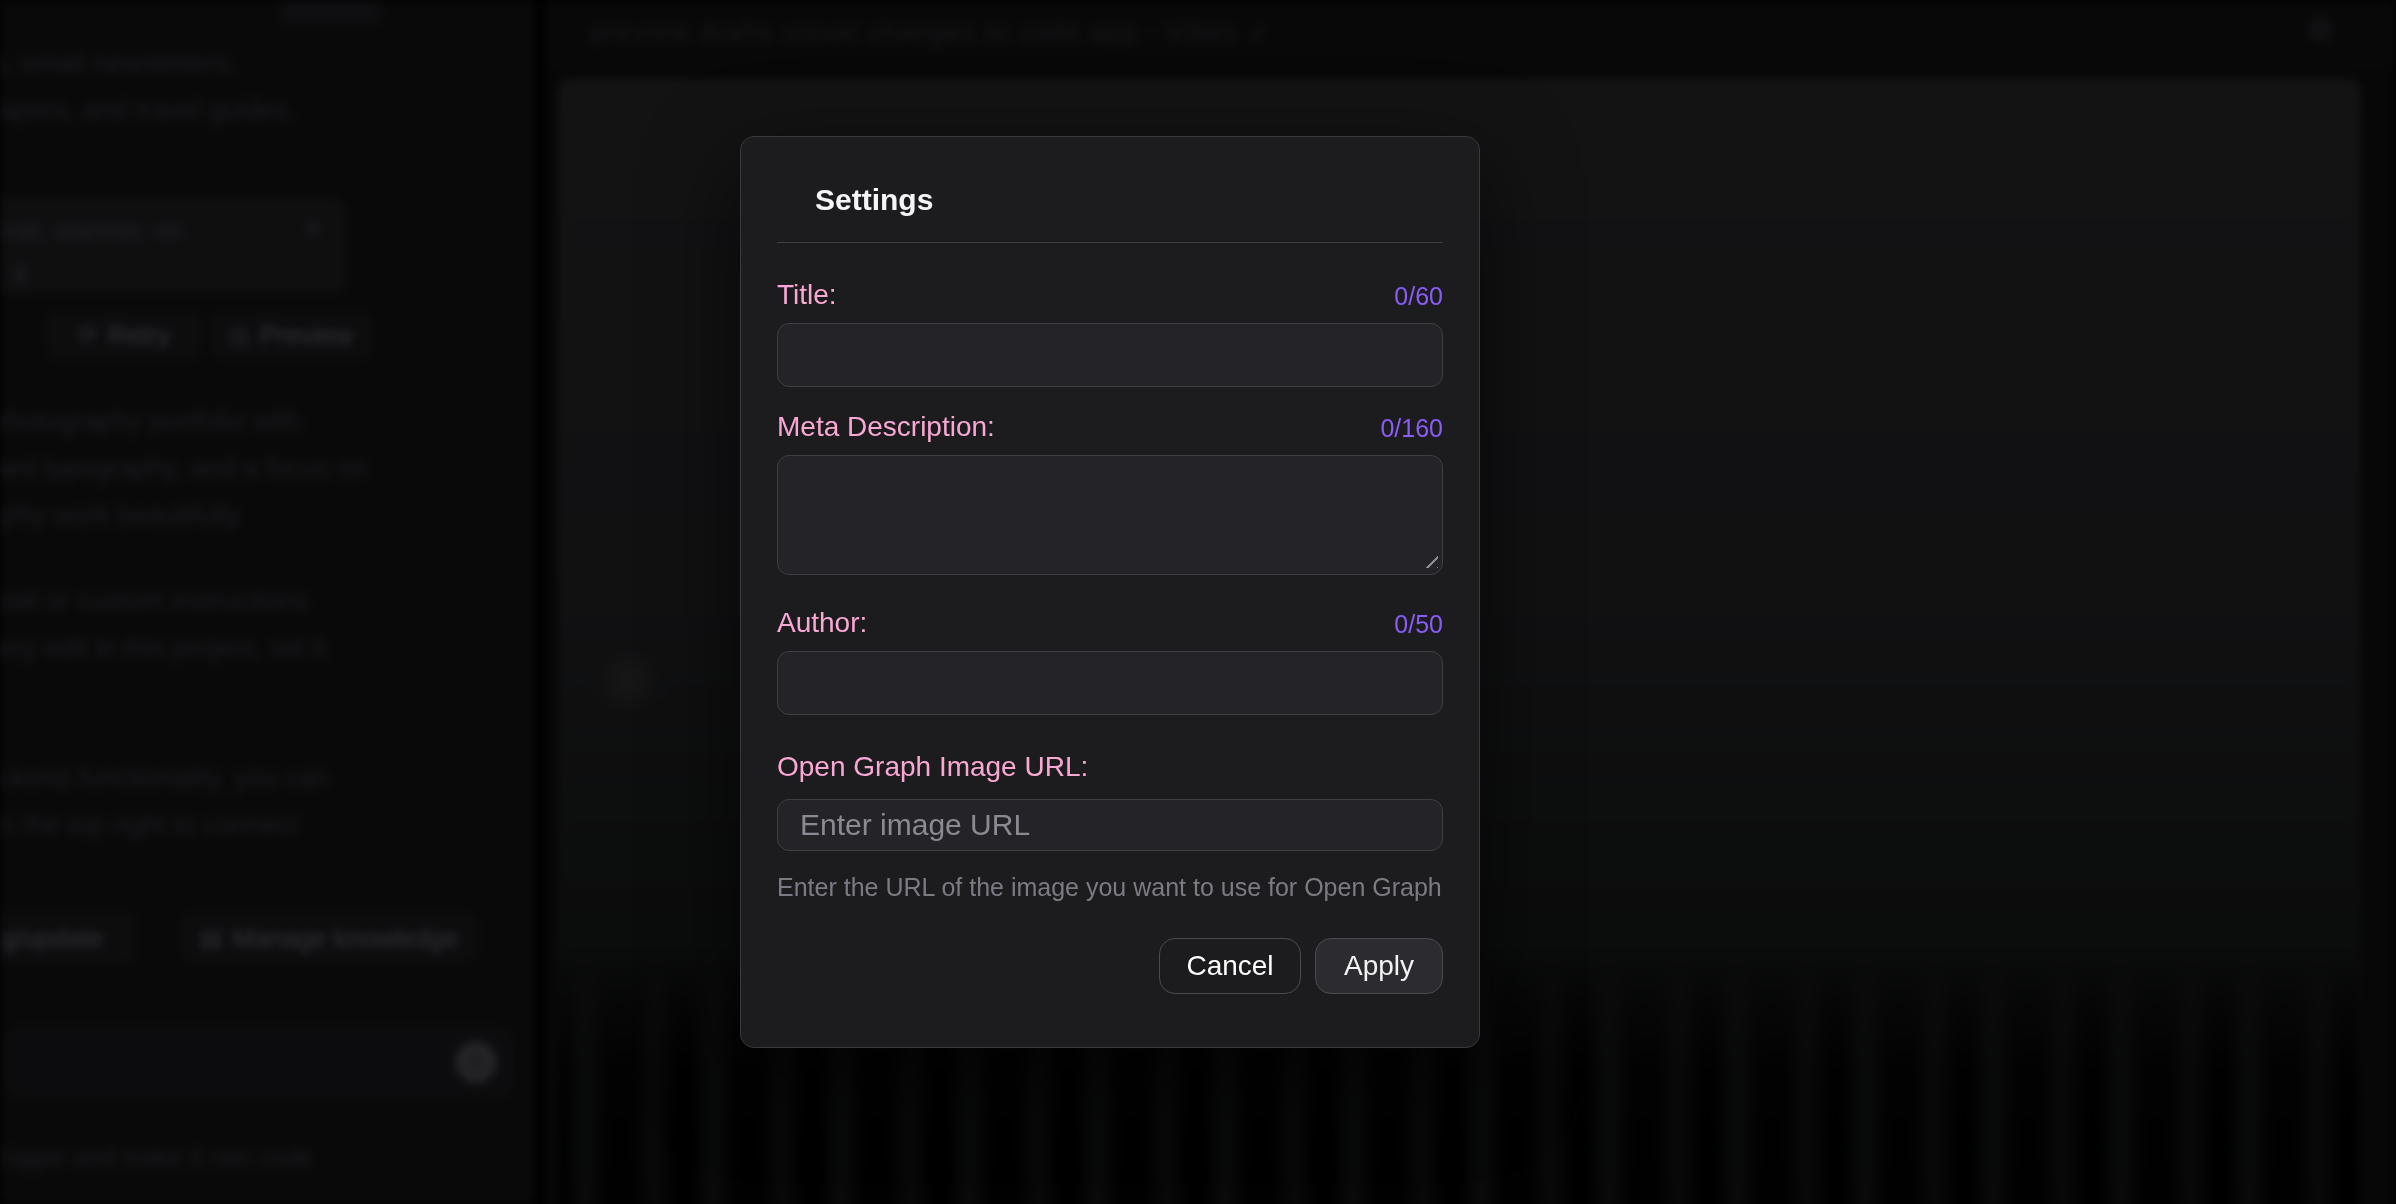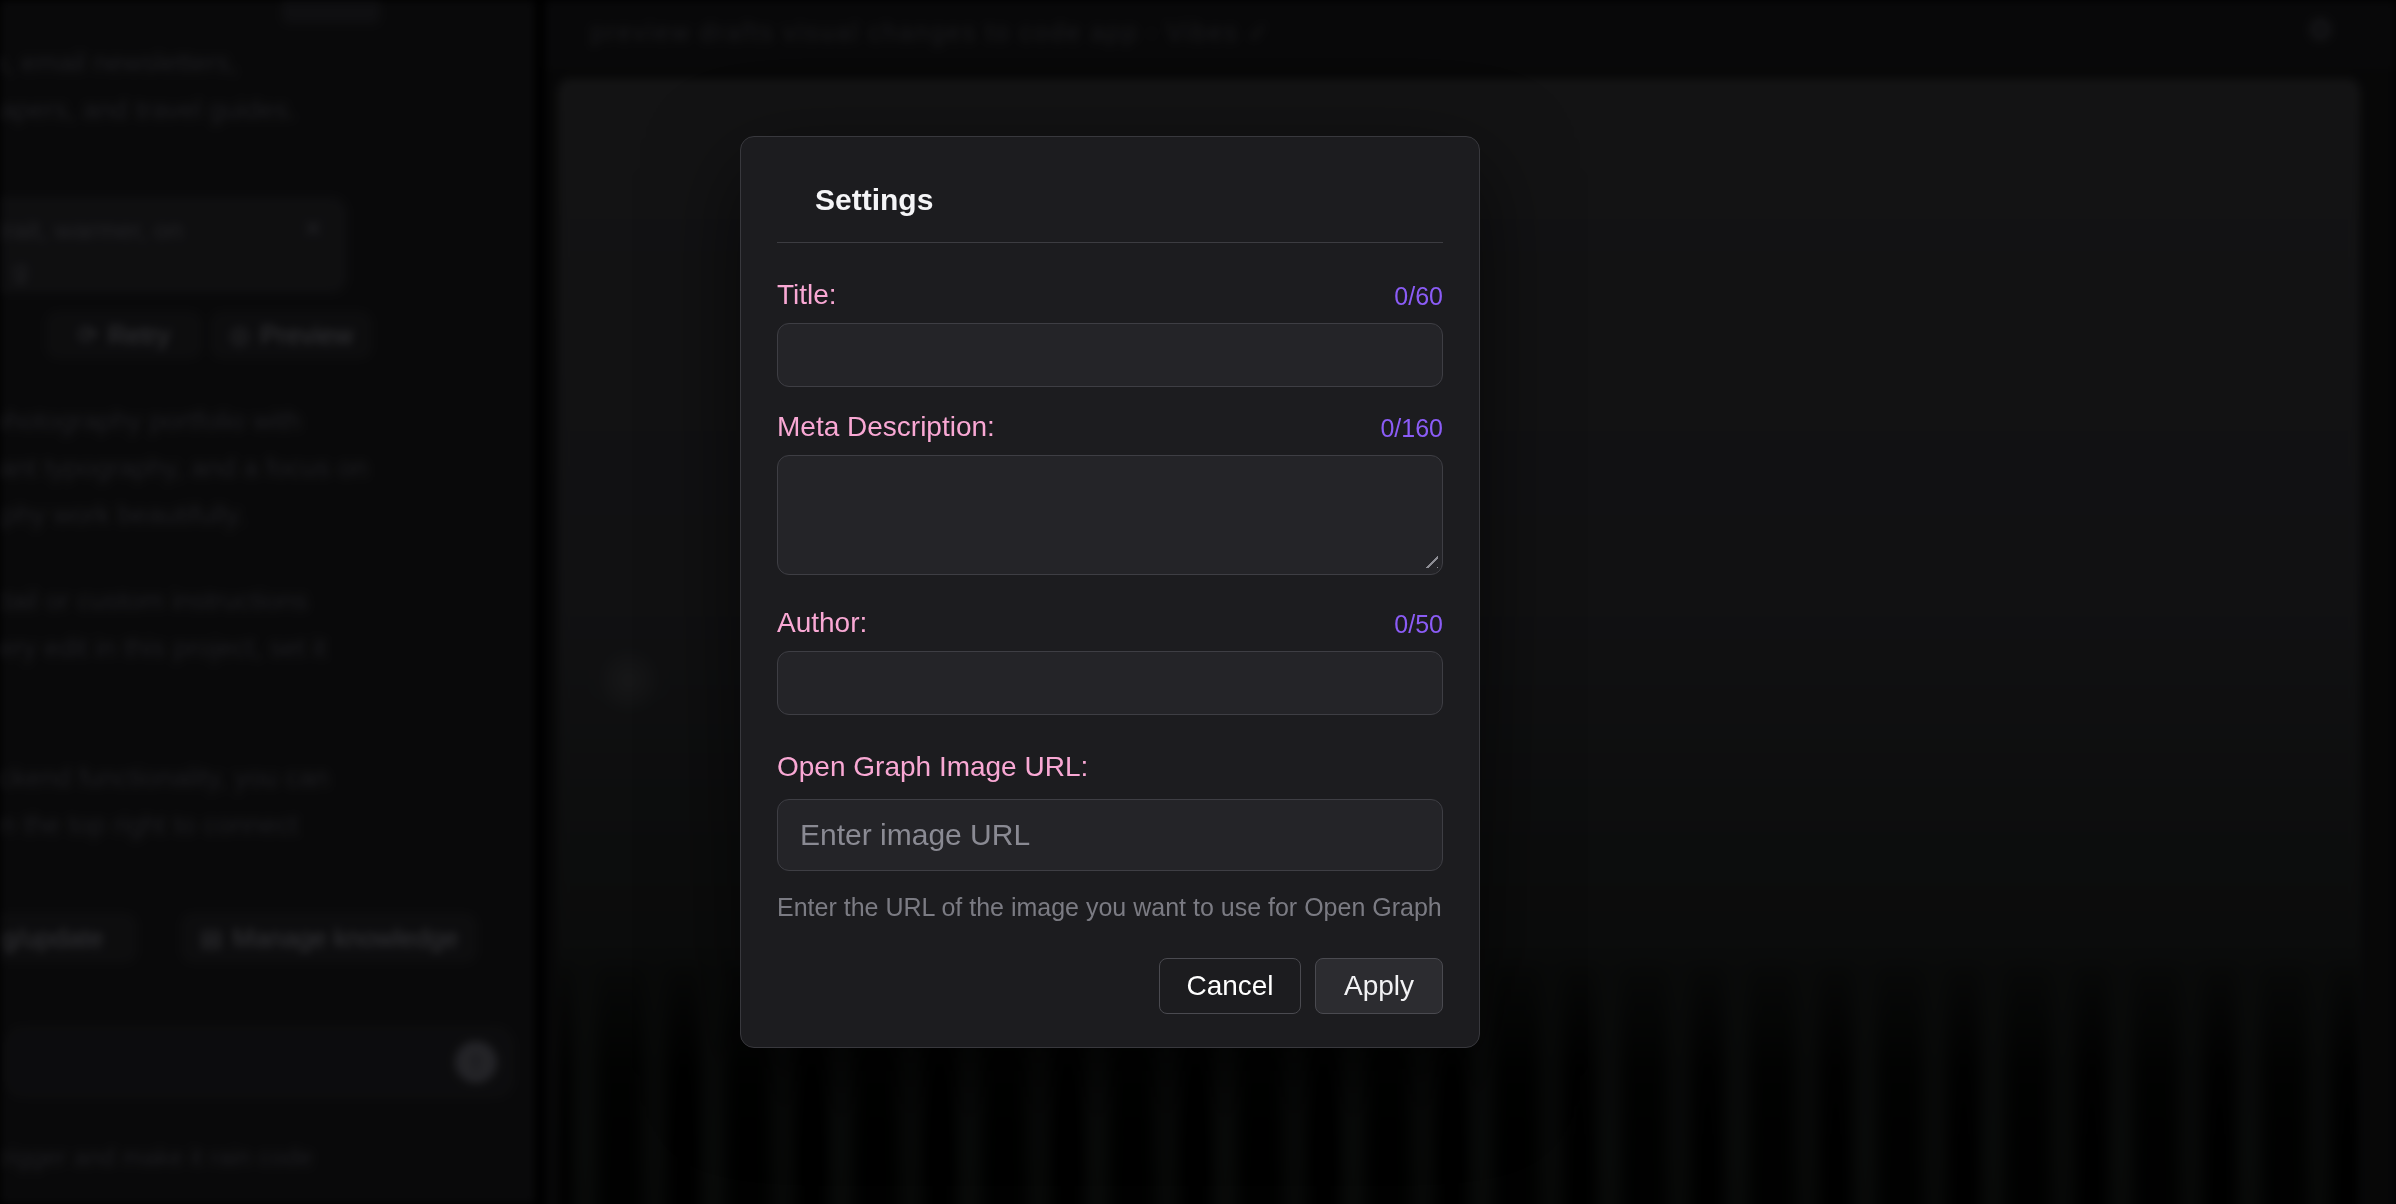--- a/index.html
+++ b/index.html
@@ -132,26 +132,26 @@
     height: 120px; margin-top: 12px; resize: none; padding-top: 14px;
     position: relative;
   }
   .ta-wrap { position: relative; }
   .resize-handle {
     position: absolute; right: 5px; bottom: 7px; width: 14px; height: 14px;
     background: repeating-linear-gradient(135deg, transparent 0 3px, #8d8d94 3px 5px, transparent 5px 8px);
     clip-path: polygon(100% 0, 100% 100%, 0 100%);
     pointer-events: none;
   }
-  .og-input { height: 72px; margin-top: 16px; font-size: 30px; }
+  .og-input { height: 52px; margin-top: 16px; font-size: 30px; }
   .t-input::placeholder, .t-area::placeholder { color: #8a8a93; }
   .helper { margin-top: 22px; font-size: 25px; color: #7b7b83; }
   .btn-row { display: flex; justify-content: flex-end; gap: 14px; margin-top: 36px; }
   .m-btn {
-    height: 56px; border-radius: 8px; font-size: 28px; font-family: inherit;
+    height: 56px; border-radius: 16px; font-size: 28px; font-family: inherit;
     display: flex; align-items: center; justify-content: center;
     border: 1px solid #4a4a50; cursor: pointer;
   }
   .btn-cancel { width: 142px; background: #1c1c1f; color: #ffffff; }
   .btn-apply  { width: 128px; background: #2c2c30; color: #f2f2f4; }
 </style>
 </head>
 <body>
 
 <div class="bg">

